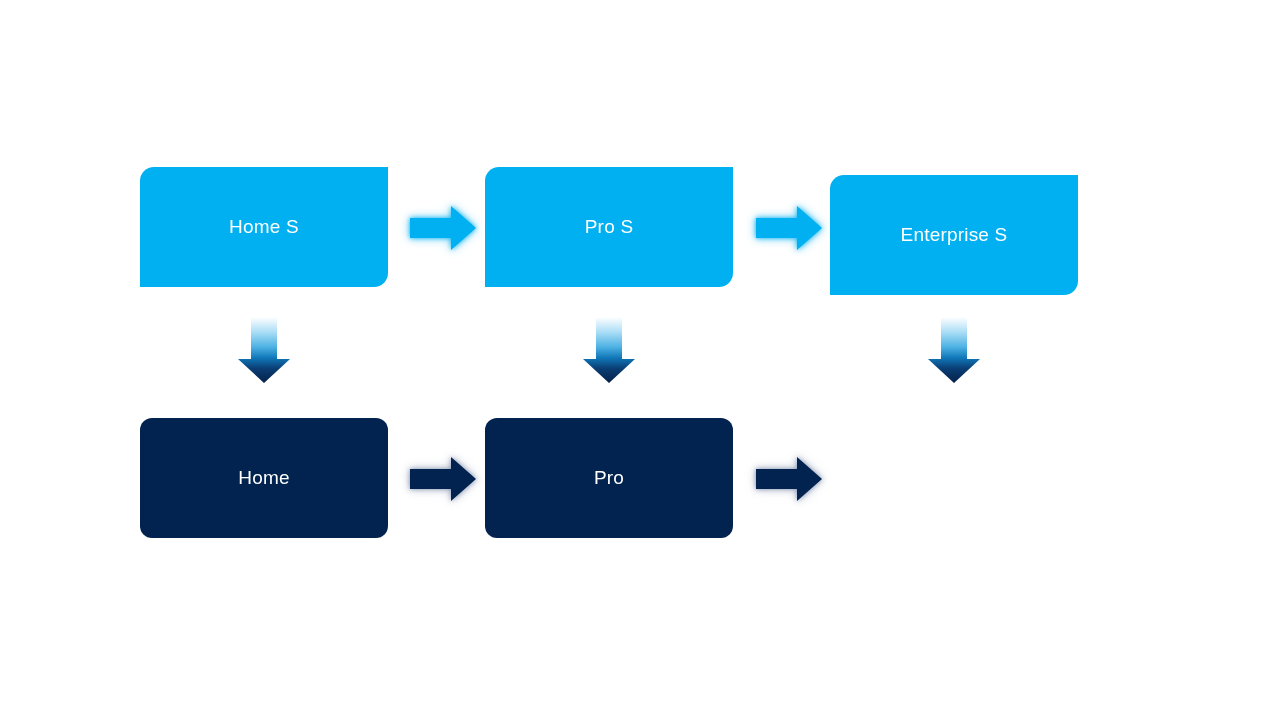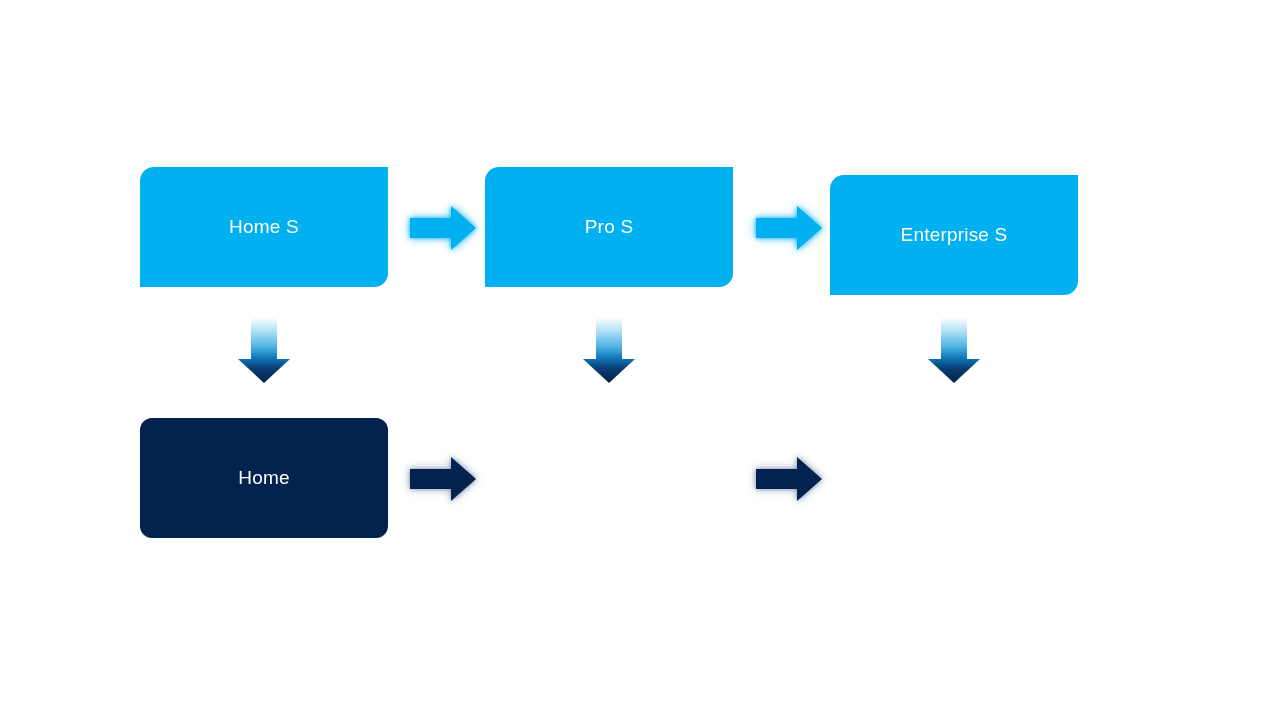--- a/index.html
+++ b/index.html
@@ -80,20 +80,23 @@
   <div class="node node-top col-2">
     <span>Pro S</span>
   </div>
   <div class="node node-top col-3">
     <span>Enterprise S</span>
   </div>
 
   <div class="node node-bottom col-1">
     <span>Home</span>
   </div>
+  <div class="node node-bottom col-2">
+    <span>Pro</span>
+  </div>
 
   <div class="h-arrow h-arrow-top h-gap-1">
     <svg width="66" height="44" viewBox="0 0 66 44">
       <polygon points="0,12 41,12 41,0 66,22 41,44 41,32 0,32" fill="#00B0F0"></polygon>
     </svg>
   </div>
   <div class="h-arrow h-arrow-top h-gap-2">
     <svg width="66" height="44" viewBox="0 0 66 44">
       <polygon points="0,12 41,12 41,0 66,22 41,44 41,32 0,32" fill="#00B0F0"></polygon>
     </svg>

